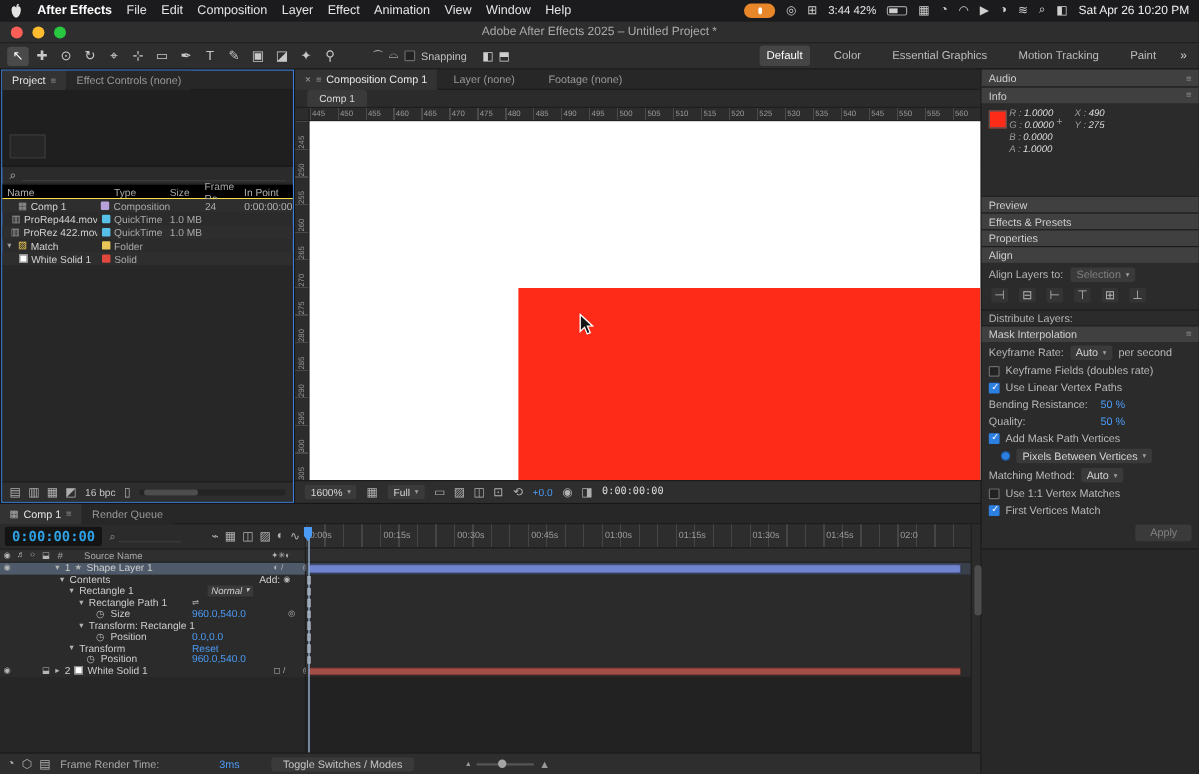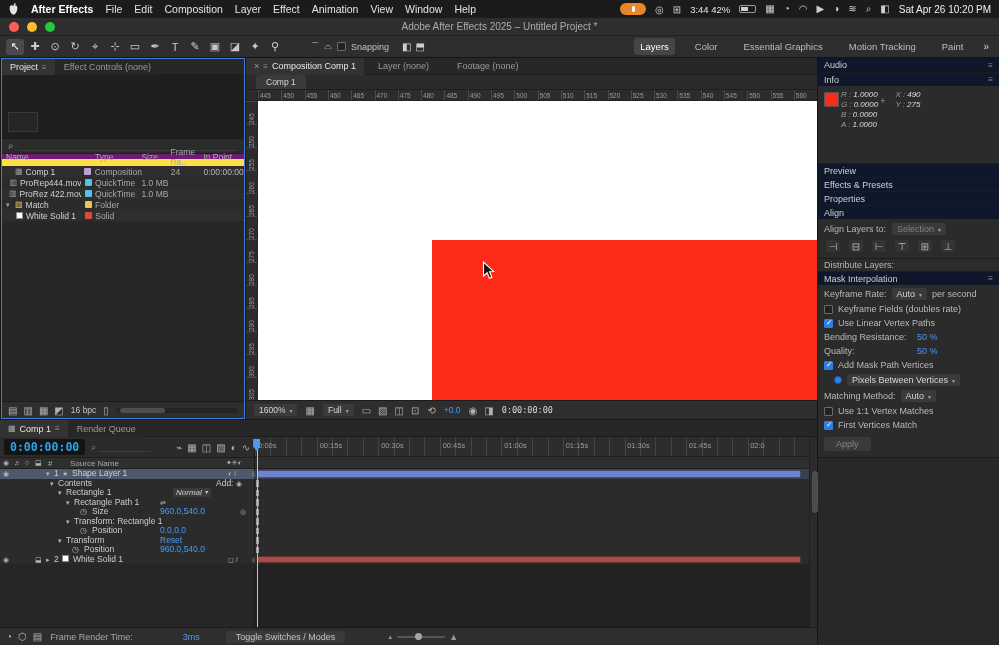--- a/index.html
+++ b/index.html
@@ -46,21 +46,21 @@
   .ptab.active { background:#333; color:#e6e6e6; }
   .hamburger { color:#8f8f8f; font-size:8px; }
 
   
   .project { position:absolute; left:1px; top:58px; width:244px; height:361px; border:1px solid #3d7edb; background:#2b2b2b; display:flex; flex-direction:column; }
   .proj-preview { height:64px; background:#1f1f1f; border-bottom:1px solid #1a1a1a; position:relative; }
   .proj-preview .thumb { position:absolute; left:6px; bottom:6px; width:30px; height:20px; background:#262626; border:1px solid #3a3a3a; }
   .proj-search { height:15px; display:flex; align-items:center; gap:4px; padding:0 6px; border-bottom:1px solid #1f1f1f; color:#8f8f8f; }
   .proj-search .field { flex:1; border-bottom:1px solid #3c3c3c; height:10px; }
   .proj-thead, .proj-row { display:flex; align-items:center; font-size:8.5px; height:12px; }
-  .proj-thead { background:#701a75; color:#b5b5b5; border-bottom:7px solid #fde047; }
+  .proj-thead { background:#000000; color:#b5b5b5; border-bottom:1px solid #fde047; }
   .proj-row { height:11px; color:#d2d2d2; }
   .proj-row:nth-child(odd) { background:#2e2e2e; }
   .c-name { width:82px; padding-left:4px; display:flex; align-items:center; gap:3px; overflow:hidden; white-space:nowrap; }
   .c-chip { width:14px; display:flex; justify-content:center; }
   .chip { width:7px; height:7px; border-radius:1px; display:block; }
   .c-type { width:48px; color:#a8a8a8; }
   .c-size { width:30px; color:#a8a8a8; }
   .c-frame { width:34px; color:#a8a8a8; }
   .c-in { width:42px; color:#b5b5b5; }
   .row-icon { color:#9f9f9f; font-size:8px; }
@@ -91,41 +91,41 @@
   .red-rect { position:absolute; left:174px; top:139px; right:0; bottom:0; }
   .cursor { position:absolute; left:224px; top:160px; }
   .vfooter { height:20px; background:#2e2e2e; border-top:1px solid #1c1c1c; display:flex; align-items:center; gap:8px; padding:0 8px; font-size:8.5px; color:#c0c0c0; }
   .dropdown { background:#3a3a3a; border-radius:2px; padding:1px 5px; display:flex; align-items:center; gap:4px; color:#d5d5d5; }
   .dropdown .caret { font-size:6px; color:#9f9f9f; }
   .exposure { color:#4b9bf5; }
   .v-timecode { color:#dcdcdc; font-family:"DejaVu Sans Mono", monospace; font-size:8.5px; }
 
   
   .rightcol { position:absolute; left:818px; top:58px; width:181px; height:587px; background:#2b2b2b; display:flex; flex-direction:column; font-size:9px; }
-  .sec-header { height:14px; display:flex; align-items:center; justify-content:space-between; padding:0 6px; color:#cfcfcf; border-top:1px solid #1c1c1c; background:#0f172a; }
+  .sec-header { height:14px; display:flex; align-items:center; justify-content:space-between; padding:0 6px; color:#cfcfcf; border-top:1px solid #1c1c1c; background:#404040; }
   .sec-header:first-child { border-top:none; }
   .info-body { padding:4px 6px 8px; display:flex; gap:2px; }
   .info-swatch { width:15px; height:15px; border:1px solid #555; margin-top:2px; }
   .info-col { display:flex; flex-direction:column; gap:1px; font-size:8px; }
   .info-col .lbl { color:#9a9a9a; margin-right:2px; }
   .info-col .val { color:#dedede; }
   .xy-col { margin-left:8px; }
   .crosshair { color:#9a9a9a; margin-top:6px; }
   .align-body { padding:4px 6px 6px; display:flex; flex-direction:column; gap:5px; }
   .align-row1 { display:flex; align-items:center; gap:6px; color:#b5b5b5; }
   .dropdown.disabled { color:#808080; }
   .align-icons { display:flex; gap:9px; padding-left:2px; }
   .aicon { width:14px; height:12px; display:flex; align-items:center; justify-content:center; color:#b9b9b9; font-size:10px; background:#343434; border-radius:2px; }
   .dist-row { height:13px; display:flex; align-items:center; padding:0 6px; color:#b5b5b5; border-top:1px solid #1c1c1c; }
   .mi-body { padding:3px 6px 4px; display:flex; flex-direction:column; gap:4px; }
   .mi-row { display:flex; align-items:center; gap:5px; color:#b9b9b9; }
   .mi-row .rlabel { width:88px; text-align:left; color:#b9b9b9; }
   .blue-val { color:#4b9bf5; }
   .radio { width:8px; height:8px; border-radius:50%; background:#2d7fe0; border:1px solid #1d5ba8; }
-  .apply-row { display:flex; justify-content:flex-start; padding:3px 6px 6px; }
+  .apply-row { display:flex; justify-content:flex-end; padding:3px 6px 6px; }
   .apply-btn { background:#3a3a3a; color:#848484; border-radius:3px; padding:2px 12px; font-size:9px; }
   .rc-filler { flex:1; background:#282828; border-top:1px solid #1c1c1c; }
 
   
   .timeline { position:absolute; left:0; top:420px; width:817px; height:207px; background:#2b2b2b; display:flex; flex-direction:column; }
   .tmain { flex:1; display:flex; }
   .tleft { width:312px; display:flex; flex-direction:column; border-right:1px solid #1c1c1c; }
   .tcrow { height:20px; display:flex; align-items:center; gap:6px; padding:0 4px; background:#2b2b2b; }
   .timecode { background:#141414; color:#2ea3e6; font-family:"DejaVu Sans Mono", monospace; font-size:11.5px; font-weight:bold; padding:1px 6px; border-radius:2px; }
   .tsearch { display:flex; align-items:center; gap:3px; color:#8f8f8f; }
@@ -245,21 +245,21 @@
         </span>
       <span class="checkbox"></span>
       <span>Snapping</span>
       <span style="display:flex;gap:4px;margin-left:8px">
           <span class="sicon">◧</span>
           <span class="sicon">⬒</span>
         </span>
     </span>
     <span class="workspaces">
       <span style="display:flex;gap:14px">
-          <span class="ws active">Layers</span>
+          <span class="ws active">Default</span>
           <span class="ws">Color</span>
           <span class="ws">Essential Graphics</span>
           <span class="ws">Motion Tracking</span>
           <span class="ws">Paint</span>
         </span>
       <span class="sicon">»</span>
     </span>
   </div>
 
   <div class="project panel">

